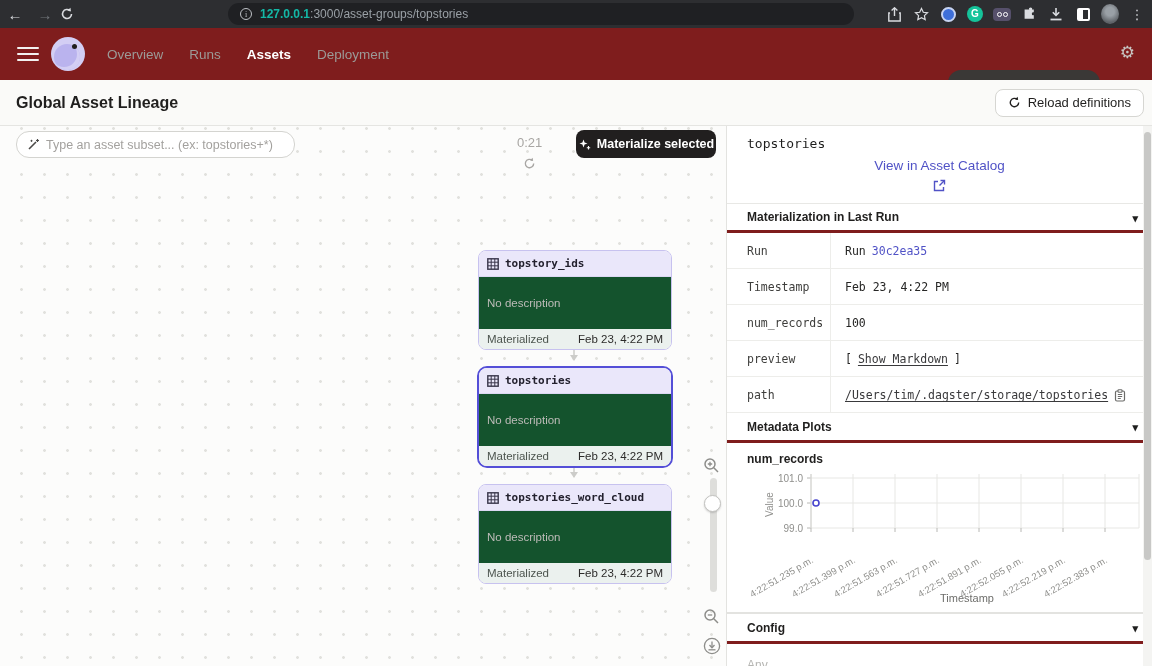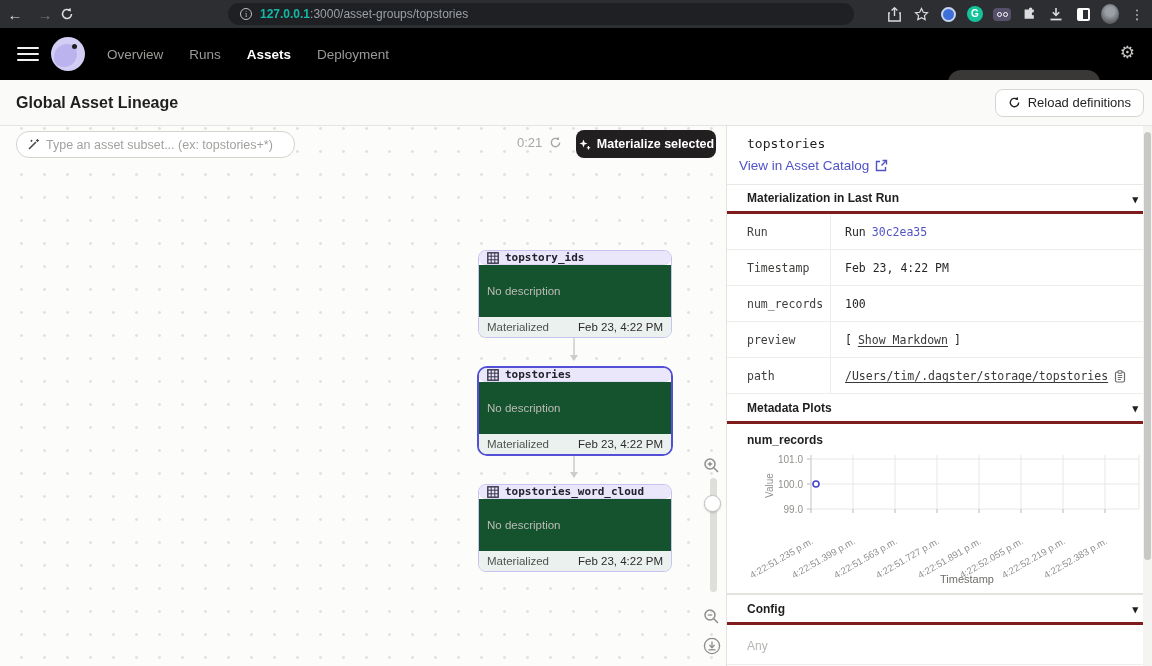--- a/index.html
+++ b/index.html
@@ -18,21 +18,21 @@
   .cicon { display:inline-flex; align-items:center; justify-content:center; width:18px; height:18px; }
   .ext-1p { width:15px; height:15px; border-radius:50%; background:#3E6FD9; border:2px solid #C7D4F2; }
   .ext-gr { width:16px; height:16px; border-radius:50%; background:#15C39A; color:#fff; font-size:10px; font-weight:bold; text-align:center; line-height:16px; }
   .ext-gg { width:19px; height:13px; border-radius:4px; background:#56506B; display:flex; align-items:center; justify-content:center; gap:1px; }
   .ext-gg i { display:block; width:5px; height:5px; border:1.5px solid #fff; border-radius:50%; }
   .ext-split { width:13px; height:13px; border:2px solid #fff; border-radius:2px; background:linear-gradient(90deg,#fff 40%, transparent 40%); }
   .avatar { width:20px; height:20px; border-radius:50%; background:radial-gradient(circle at 50% 38%, #9AA0A6 28%, #5F6368 70%); }
   .kebab { color:#DADCE0; font-size:13px; letter-spacing:0; }
 
   
-  .dnav { position:absolute; top:28px; left:0; width:1152px; height:52px; background:#000000; display:flex; align-items:center; }
+  .dnav { position:absolute; top:28px; left:0; width:1152px; height:52px; background:#7f1d1d; display:flex; align-items:center; }
   .hamburger { width:22px; margin-left:17px; cursor:pointer; }
   .hamburger i { display:block; height:2.5px; background:#F2F1F0; margin:3.5px 0; border-radius:1px; }
   .dlogo { position:relative; width:34px; height:34px; border-radius:50%; background:#D3CEF4; margin-left:12px; overflow:hidden; }
   .dlogo::before { content:''; position:absolute; left:3px; top:7px; width:26px; height:26px; border-radius:50%; background:#BAB3EE; box-shadow:inset -3px -3px 0 #D3CEF4; }
   .dlogo::after { content:''; position:absolute; right:8px; top:7px; width:5px; height:5px; border-radius:50%; background:#211E1D; }
   .dtabs { display:flex; gap:26px; margin-left:22px; }
   .dtab { font-size:13.5px; color:#9C9A97; cursor:pointer; }
   .dtab.active { color:#FFFFFF; font-weight:bold; }
   .dsearch { position:absolute; right:52px; top:14px; width:152px; height:42px; border-radius:13px; background:#3A3836; display:flex; align-items:center; padding:0 6px 0 9px; cursor:text;margin-top:28px; }
   .dsearch .ph { font-size:12.5px; color:#A3A19E; margin-left:7px; }
@@ -45,43 +45,43 @@
   .reload-btn { display:flex; align-items:center; gap:7px; height:28px; padding:0 12px; background:#fff; border:1px solid #D6D6D2; border-radius:8px; font-size:13px; color:#201F1E; cursor:pointer; }
 
   
   .content { position:absolute; top:126px; left:0; width:1152px; height:540px; display:flex; }
   .graph { position:relative; width:726px; height:540px; background-color:#FCFCFB;
            background-image:radial-gradient(circle, #E1E1DD 1.3px, transparent 1.5px);
            background-size:23px 23px; background-position:10px 14px; }
 
   .filter { position:absolute; left:16px; top:5px; width:279px; height:27px; background:#fff; border:1px solid #D4D4D0; border-radius:13px; display:flex; align-items:center; padding:0 10px; cursor:text; }
   .filter .ph { font-size:12.5px; color:#A3A19E; margin-left:6px; white-space:nowrap; }
-  .timer { position:absolute; left:517px; top:9px; font-size:13px; color:#A8A6A3; display:flex; align-items:center; gap:7px; }
+  .timer { position:absolute; left:517px; top:9px; font-size:13px; color:#A8A6A3; display:flex; align-items:center; gap:7px;flex-direction:column; }
   .mat-btn { position:absolute; left:576px; top:4px; height:28px; width:140px; background:#211F1F; color:#fff; border:none; border-radius:8px; font-size:12.5px; font-weight:bold; display:flex; align-items:center; justify-content:center; gap:6px; cursor:pointer; font-family:"Liberation Sans",sans-serif; }
 
   .edge { position:absolute; left:573px; width:2px; background:#D8D8D5; }
   .edge::after { content:''; position:absolute; bottom:-5px; left:-3.5px; border:4.5px solid transparent; border-top:6px solid #CCCCC9; }
 
   .node { position:absolute; left:478px; width:194px; border:1.5px solid #C7C2EF; border-radius:8px; background:#fff; overflow:hidden; cursor:pointer; }
   .node.selected { left:477px; width:196px; border:2.5px solid #544FD7; border-radius:10px; }
-  .node .nhead { display:flex; align-items:center; gap:6px; background:#EAE7FA; padding:0 8px; border-bottom:1px solid #DCD8F3;border-radius:9px; }
+  .node .nhead { display:flex; align-items:center; gap:6px; background:#EAE7FA; padding:6px 8px; border-bottom:1px solid #DCD8F3; }
   .node .nname { font-family:"DejaVu Sans Mono", monospace; font-size:11px; font-weight:bold; color:#23212E; }
   .node .ndesc { padding:20px 8px; font-size:11.5px; color:#BDBBB8; background:#14532d; }
   .node .nfoot { display:flex; justify-content:space-between; background:#EBF1EE; padding:4px 8px; font-size:11.5px; }
   .node .nstat { color:#4D554F; }
   .node .ntime { color:#2C2B2A; }
 
   .zoomctl { position:absolute; color:#8D8D8A; }
   .ztrack { position:absolute; left:710px; top:352px; width:7px; height:114px; border-radius:4px; background:#DEDEDB; cursor:pointer; }
   .zhandle { position:absolute; left:704px; top:369px; width:17px; height:17px; border-radius:50%; background:#fff; border:1px solid #C2C2BF; box-shadow:0 1px 2px rgba(0,0,0,.18); cursor:grab; }
 
   
   .panel { position:relative; width:426px; height:540px; background:#fff; border-left:1px solid #E3E3E0; overflow:hidden; }
   .asset-title { margin:10px 20px 0; font-family:"DejaVu Sans Mono", monospace; font-size:13px; color:#1E1E1D; }
-  .cat-link { margin:7px 12px 11px; font-size:13.5px; color:#5052C6; display:flex; align-items:center; gap:6px; cursor:pointer; }
+  .cat-link { margin:7px 28px 11px; font-size:13.5px; color:#5052C6; display:flex; align-items:center; gap:6px; cursor:pointer;flex-direction:column; }
 
   .sec { position:relative; height:30px; display:flex; align-items:center; padding:0 20px; border-bottom:3px solid #7f1d1d; font-size:12px; font-weight:bold; color:#201F1E; cursor:pointer; }
   .sec.btop { border-top:1px solid #E8E8E5; }
   .sec .caret { position:absolute; right:14px; top:8px; font-size:11px; color:#1F1F1E; }
 
   .kvtable { font-family:"DejaVu Sans Mono", monospace; font-size:11.5px; }
   .kvrow { display:flex; height:36px; border-bottom:1px solid #EDEDEA; align-items:stretch; }
   .kvkey { width:104px; flex:none; padding:11px 8px 0 20px; color:#3E3E3C; border-right:1px solid #EDEDEA; }
   .kvval { flex:1; padding:11px 0 0 14px; color:#262625; white-space:nowrap; overflow:hidden; display:flex; align-items:flex-start; gap:6px; }
   .lnk-blue { color:#5052C6; cursor:pointer; }

